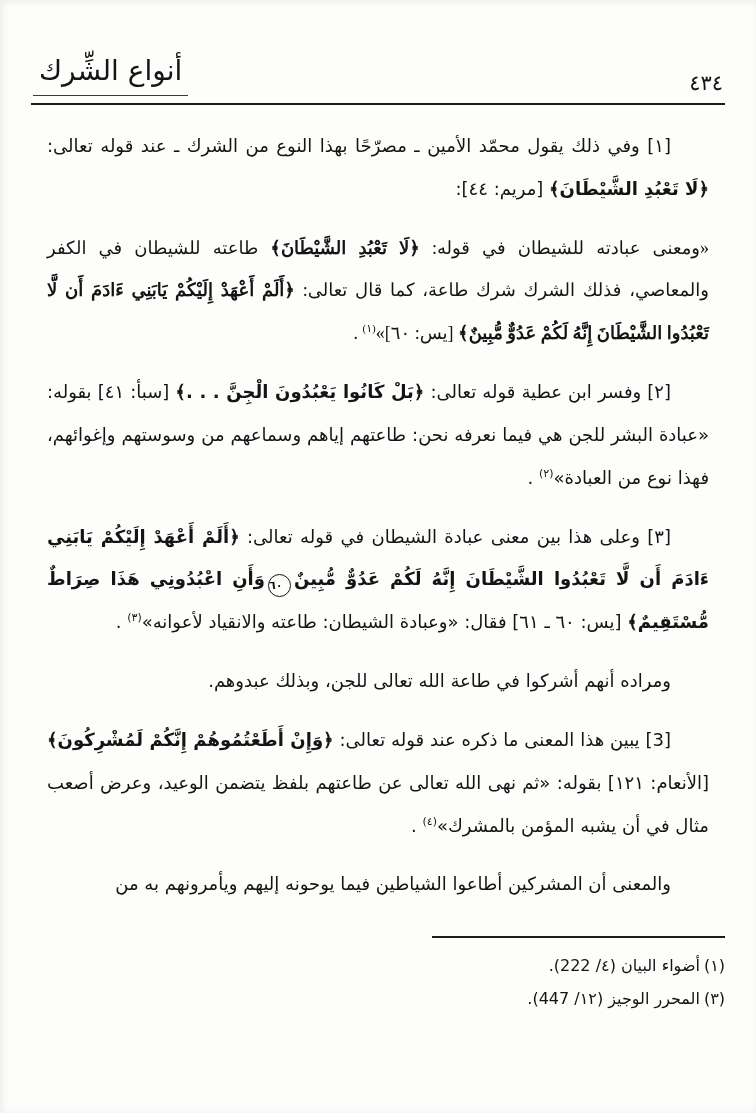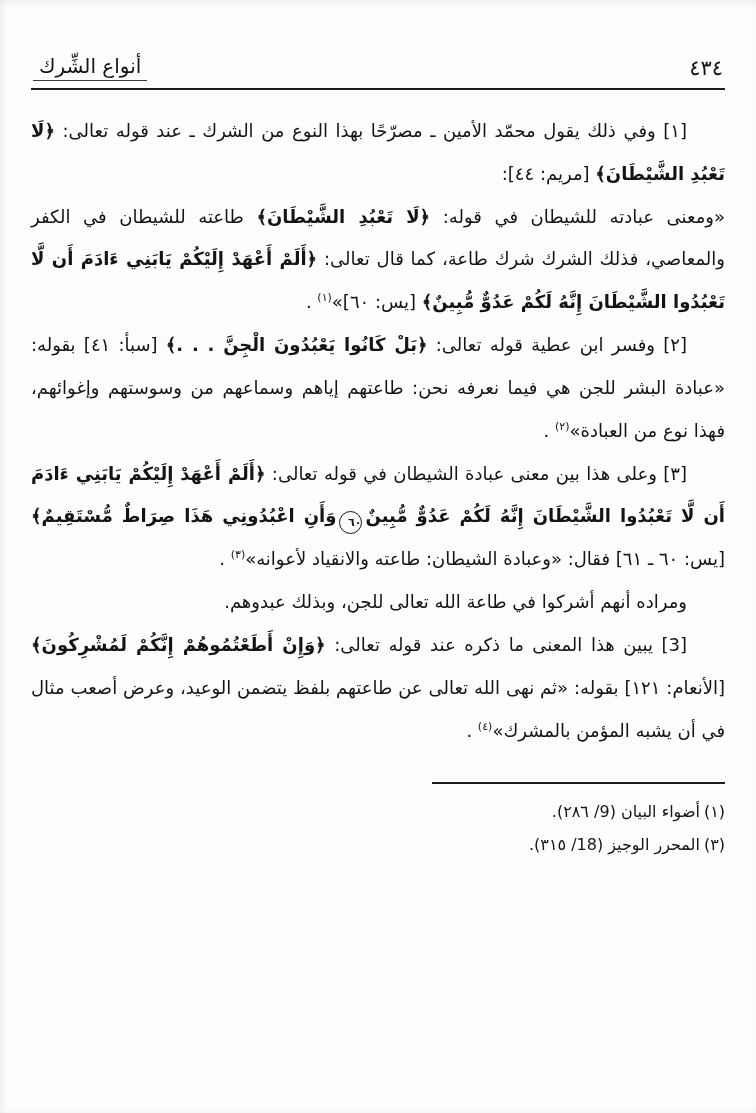--- a/index.html
+++ b/index.html
@@ -27,61 +27,62 @@
     justify-content: space-between;
     align-items: flex-end;
     padding: 0 2px;
   }
   .page-number {
     font-size: 21px;
     letter-spacing: 1px;
     font-family: Liberation Serif, serif;
   }
   .header-title {
-    font-size: 20px;
-    padding: 0 6px 2px 6px;
+    font-size: 28px;
+    padding: 0 6px 8px 6px;
     border-bottom: 1px solid #3a3a3a;
   }
   .header-rule {
     border: none;
     border-top: 2px solid #1c1c1c;
     margin: 7px 0 0 0;
   }
   
   .body-text {
     margin-top: 20px;
     font-size: 18px;
     line-height: 2.38;
     text-align: justify;
   }
   .para {
-    margin: 0;
+    margin: 16px;
     text-indent: 38px; 
   }
   .para.no-indent {
     text-indent: 0;
+    font-family: Liberation Serif, serif;
   }
   .quran {
     font-weight: bold;
   }
   .ref {
     font-size: 11px;
     vertical-align: super;
     line-height: 0;
   }
   .ayah {
     display: inline-block;
     min-width: 21px;
     height: 21px;
     border: 1.5px solid #141414;
     border-radius: 50%;
     font-size: 11px;
     font-weight: bold;
     line-height: 21px;
-    text-align: right;
+    text-align: left;
     text-indent: 0;
     vertical-align: -4px;
     margin: 0 3px;
   }
   
   .footnote-sep {
     border: none;
     border-top: 2px solid #1c1c1c;
     width: 293px;
     margin: 30px 0 12px auto; 
@@ -110,22 +111,23 @@
 
   <hr class="header-rule">
 
   <main class="body-text" id="body-text">
       <p class="para"><span class="text">[١] وفي ذلك يقول محمّد الأمين ـ مصرّحًا بهذا النوع من الشرك ـ عند قوله تعالى: </span><span class="quran">﴿لَا تَعْبُدِ الشَّيْطَانَ﴾</span><span class="text"> [مريم: ٤٤]:</span></p>
       <p class="para no-indent"><span class="text">«ومعنى عبادته للشيطان في قوله: </span><span class="quran">﴿لَا تَعْبُدِ الشَّيْطَانَ﴾</span><span class="text"> طاعته للشيطان في الكفر والمعاصي، فذلك الشرك شرك طاعة، كما قال تعالى: </span><span class="quran">﴿أَلَمْ أَعْهَدْ إِلَيْكُمْ يَابَنِي ءَادَمَ أَن لَّا تَعْبُدُوا الشَّيْطَانَ إِنَّهُ لَكُمْ عَدُوٌّ مُّبِينٌ﴾</span><span class="text"> [يس: ٦٠]»</span><span class="ref">(١)</span><span class="text"> .</span></p>
       <p class="para"><span class="text">[٢] وفسر ابن عطية قوله تعالى: </span><span class="quran">﴿بَلْ كَانُوا يَعْبُدُونَ الْجِنَّ . . .﴾</span><span class="text"> [سبأ: ٤١] بقوله: «عبادة البشر للجن هي فيما نعرفه نحن: طاعتهم إياهم وسماعهم من وسوستهم وإغوائهم، فهذا نوع من العبادة»</span><span class="ref">(٢)</span><span class="text"> .</span></p>
       <p class="para"><span class="text">[٣] وعلى هذا بين معنى عبادة الشيطان في قوله تعالى: </span><span class="quran">﴿أَلَمْ أَعْهَدْ إِلَيْكُمْ يَابَنِي ءَادَمَ أَن لَّا تَعْبُدُوا الشَّيْطَانَ إِنَّهُ لَكُمْ عَدُوٌّ مُّبِينٌ</span><span class="ayah">٦٠</span><span class="quran">وَأَنِ اعْبُدُونِي هَذَا صِرَاطٌ مُّسْتَقِيمٌ﴾</span><span class="text"> [يس: ٦٠ ـ ٦١] فقال: «وعبادة الشيطان: طاعته والانقياد لأعوانه»</span><span class="ref">(٣)</span><span class="text"> .</span></p>
       <p class="para"><span class="text">ومراده أنهم أشركوا في طاعة الله تعالى للجن، وبذلك عبدوهم.</span></p>
       <p class="para"><span class="text">[3] يبين هذا المعنى ما ذكره عند قوله تعالى: </span><span class="quran">﴿وَإِنْ أَطَعْتُمُوهُمْ إِنَّكُمْ لَمُشْرِكُونَ﴾</span><span class="text"> [الأنعام: ١٢١] بقوله: «ثم نهى الله تعالى عن طاعتهم بلفظ يتضمن الوعيد، وعرض أصعب مثال في أن يشبه المؤمن بالمشرك»</span><span class="ref">(٤)</span><span class="text"> .</span></p>
+      <p class="para"><span class="text">والمعنى أن المشركين أطاعوا الشياطين فيما يوحونه إليهم ويأمرونهم به من</span></p>
     </main>
 
   <hr class="footnote-sep">
 
   <section class="footnotes" id="footnotes">
-      <p class="footnote"><span class="fn-marker">(١)</span><span>أضواء البيان (9/ ٢٨٦).</span></p>
-      <p class="footnote"><span class="fn-marker">(٣)</span><span>المحرر الوجيز (18/ ٣١٥).</span></p>
+      <p class="footnote"><span class="fn-marker">(١)</span><span>أضواء البيان (٤/ 222).</span></p>
+      <p class="footnote"><span class="fn-marker">(٣)</span><span>المحرر الوجيز (١٢/ 447).</span></p>
     </section>
 
 </div>
 
 </body></html>

